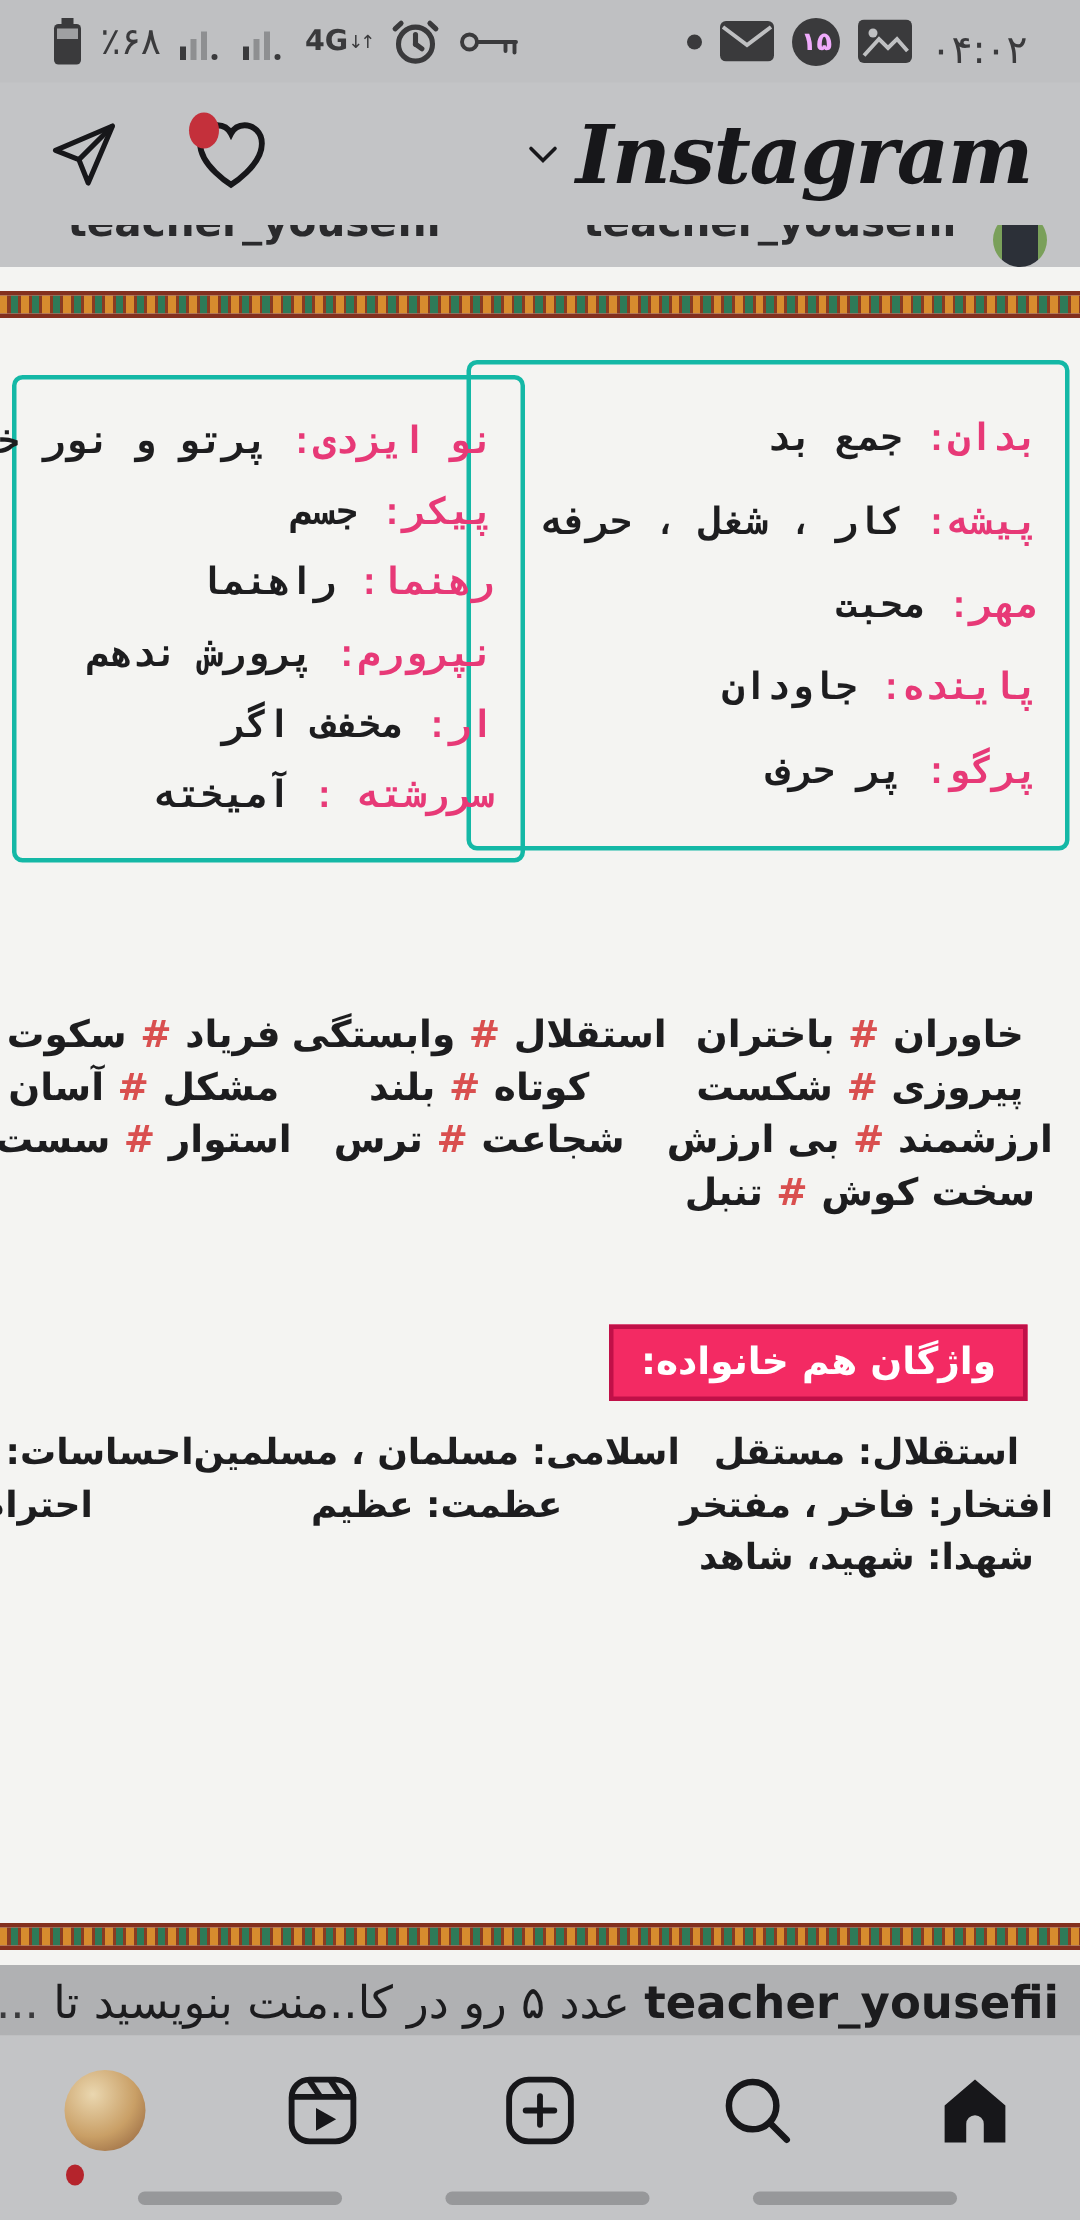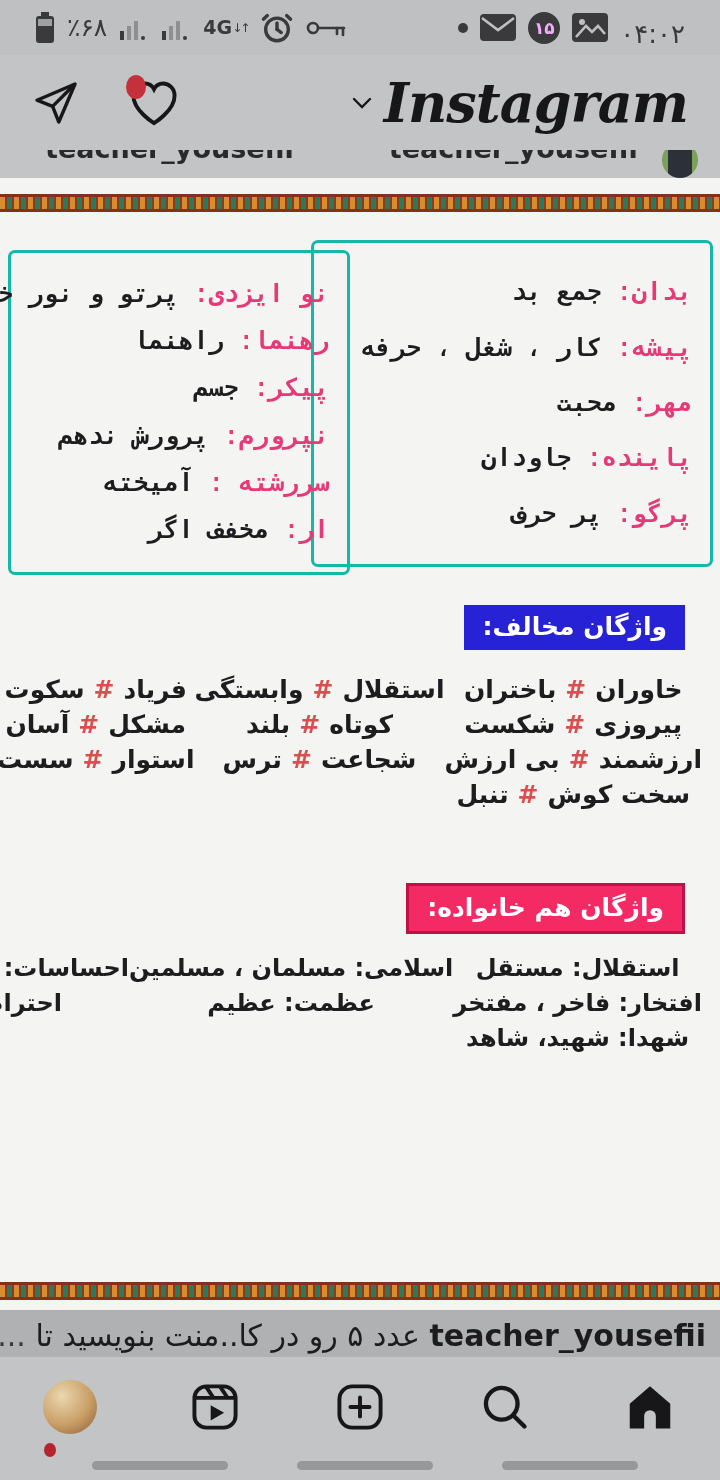--- a/index.html
+++ b/index.html
@@ -237,29 +237,28 @@
         <div class="def-line"><span class="term">پیشه:</span> <span>کار ، شغل ، حرفه</span></div>
         <div class="def-line"><span class="term">مهر:</span> <span>محبت</span></div>
         <div class="def-line"><span class="term">پاینده:</span> <span>جاودان</span></div>
         <div class="def-line"><span class="term">پرگو:</span> <span>پر حرف</span></div>
       </div>
     </div>
 
     <div class="vocab-box box-left">
       <div class="box-content">
         <div class="def-line"><span class="term">نو ایزدی:</span> <span>پرتو و نور خدایی</span></div>
+        <div class="def-line"><span class="term">پیکر:</span> <span>جسم</span></div>
         <div class="def-line"><span class="term">رهنما:</span> <span>راهنما</span></div>
-        <div class="def-line"><span class="term">پیکر:</span> <span>جسم</span></div>
         <div class="def-line"><span class="term">نپرورم:</span> <span>پرورش ندهم</span></div>
+        <div class="def-line"><span class="term">ار:</span> <span>مخفف اگر</span></div>
         <div class="def-line"><span class="term">سررشته :</span> <span>آمیخته</span></div>
-        <div class="def-line"><span class="term">ار:</span> <span>مخفف اگر</span></div>
-      </div>
-    </div>
-
-    <div class="badge badge-blue">واژگان مخالف:</div>
+      </div>
+    </div>
+
     <div class="word-grid grid-antonyms">
       <div class="word-col">
         <div class="pair">
             <span>خاوران</span>
             <span class="hash">#</span>
             <span>باختران</span>
           </div>
         <div class="pair">
             <span>پیروزی</span>
             <span class="hash">#</span>

